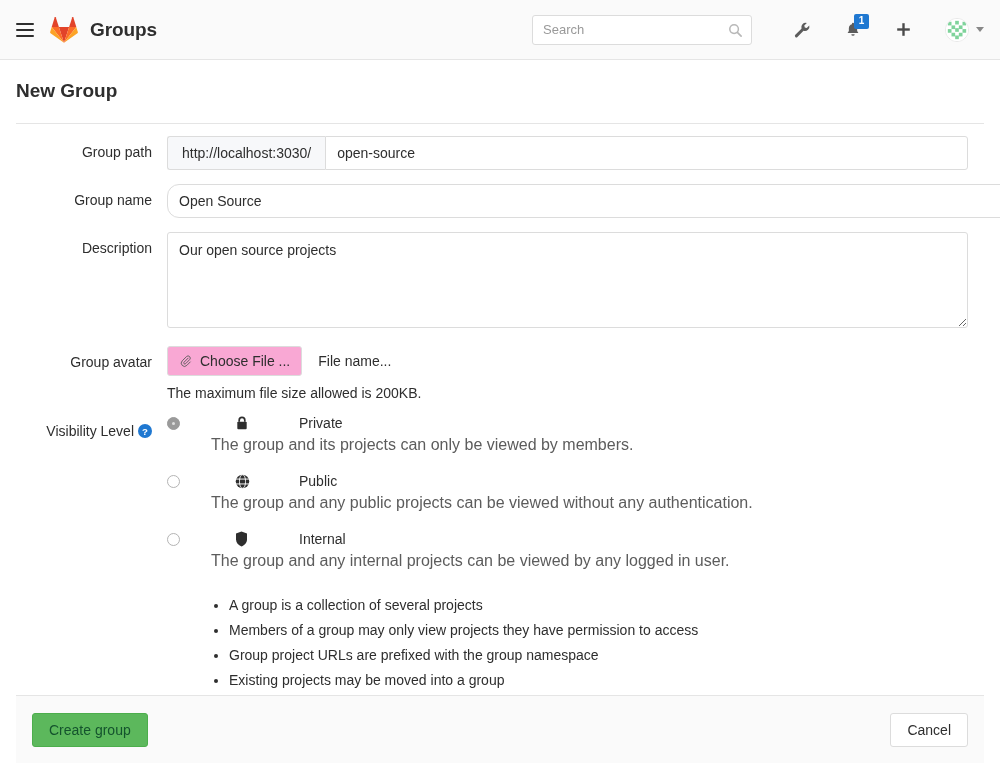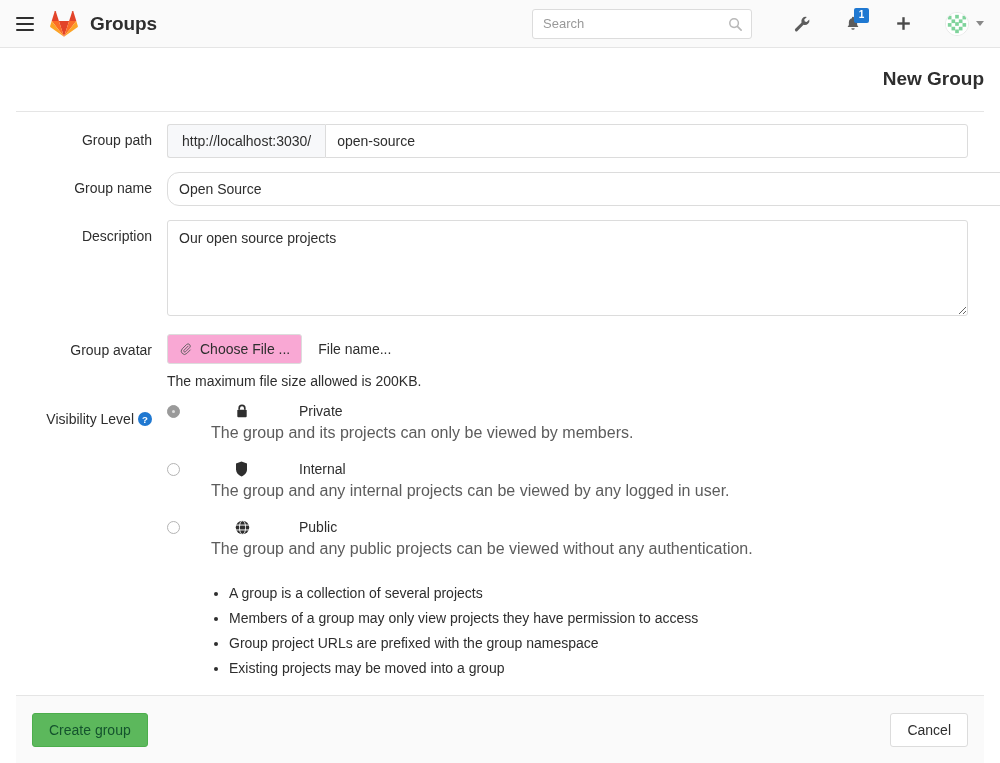--- a/index.html
+++ b/index.html
@@ -8,21 +8,21 @@
     width: 1000px; height: 763px;
     background: #fff;
     font-family: "Liberation Sans", sans-serif;
     color: #2e2e2e;
     overflow: hidden;
   }
 
   
   .navbar {
     position: relative;
-    height: 48px;
+    height: 60px;
     background: #fafafa;
     border-bottom: 1px solid #e5e5e5;
     display: flex;
     align-items: center;
     padding: 0 16px;
   }
   .hamburger {
     width: 18px; height: 14px;
     display: flex; flex-direction: column; justify-content: space-between;
     margin-right: 16px;
@@ -96,21 +96,20 @@
   }
 
   
   .page { padding: 0 16px; }
   .page-title {
     font-size: 19px;
     font-weight: bold;
     color: #2e2e2e;
     margin: 20px 0 0 0;
     padding-bottom: 21px;
-    text-align: right;
   }
   .hr { height: 1px; background: #e5e5e5; width: 968px; }
 
   .form { padding-top: 12px; }
   .form-row { display: flex; margin-bottom: 14px; }
   .form-label {
     width: 151px;
     flex: 0 0 151px;
     text-align: right;
     padding-right: 15px;
@@ -412,45 +411,45 @@
             </div>
             <div class="vis-name">Private</div>
           </div>
           <div class="vis-desc">The group and its projects can only be viewed by members.</div>
         </div>
 
         <div class="vis-option">
           <div class="vis-head">
             <div class="radio"></div>
             <div class="vis-icon">
-              <svg width="13" height="16" viewBox="0 0 13 16">
-                <path d="M6.5 0.6 12 2.4v6.1c0 3.3-2.4 5.7-5.5 6.9C3.4 14.2 1 11.8 1 8.5V2.4z" fill="#2e2e2e"></path>
-              </svg>
-            </div>
-            <div class="vis-name">Internal</div>
-          </div>
-          <div class="vis-desc">The group and any internal projects can be viewed by any logged in user.</div>
-        </div>
-
-        <div class="vis-option">
-          <div class="vis-head">
-            <div class="radio"></div>
-            <div class="vis-icon">
               <svg width="15" height="15" viewBox="0 0 16 16">
                 <circle cx="8" cy="8" r="7.2" fill="#2e2e2e"></circle>
                 <path d="M8 0.8c2 0 3.2 3.2 3.2 7.2S10 15.2 8 15.2 4.8 12 4.8 8 6 0.8 8 0.8z" fill="none" stroke="#ffffff" stroke-width="1"></path>
                 <line x1="1" y1="5.4" x2="15" y2="5.4" stroke="#ffffff" stroke-width="1"></line>
                 <line x1="1" y1="10.6" x2="15" y2="10.6" stroke="#ffffff" stroke-width="1"></line>
               </svg>
             </div>
             <div class="vis-name">Public</div>
           </div>
           <div class="vis-desc">The group and any public projects can be viewed without any authentication.</div>
         </div>
 
+        <div class="vis-option">
+          <div class="vis-head">
+            <div class="radio"></div>
+            <div class="vis-icon">
+              <svg width="13" height="16" viewBox="0 0 13 16">
+                <path d="M6.5 0.6 12 2.4v6.1c0 3.3-2.4 5.7-5.5 6.9C3.4 14.2 1 11.8 1 8.5V2.4z" fill="#2e2e2e"></path>
+              </svg>
+            </div>
+            <div class="vis-name">Internal</div>
+          </div>
+          <div class="vis-desc">The group and any internal projects can be viewed by any logged in user.</div>
+        </div>
+
         <ul class="bullets">
           <li>A group is a collection of several projects</li>
           <li>Members of a group may only view projects they have permission to access</li>
           <li>Group project URLs are prefixed with the group namespace</li>
           <li>Existing projects may be moved into a group</li>
         </ul>
 
       </div>
     </div>
 

